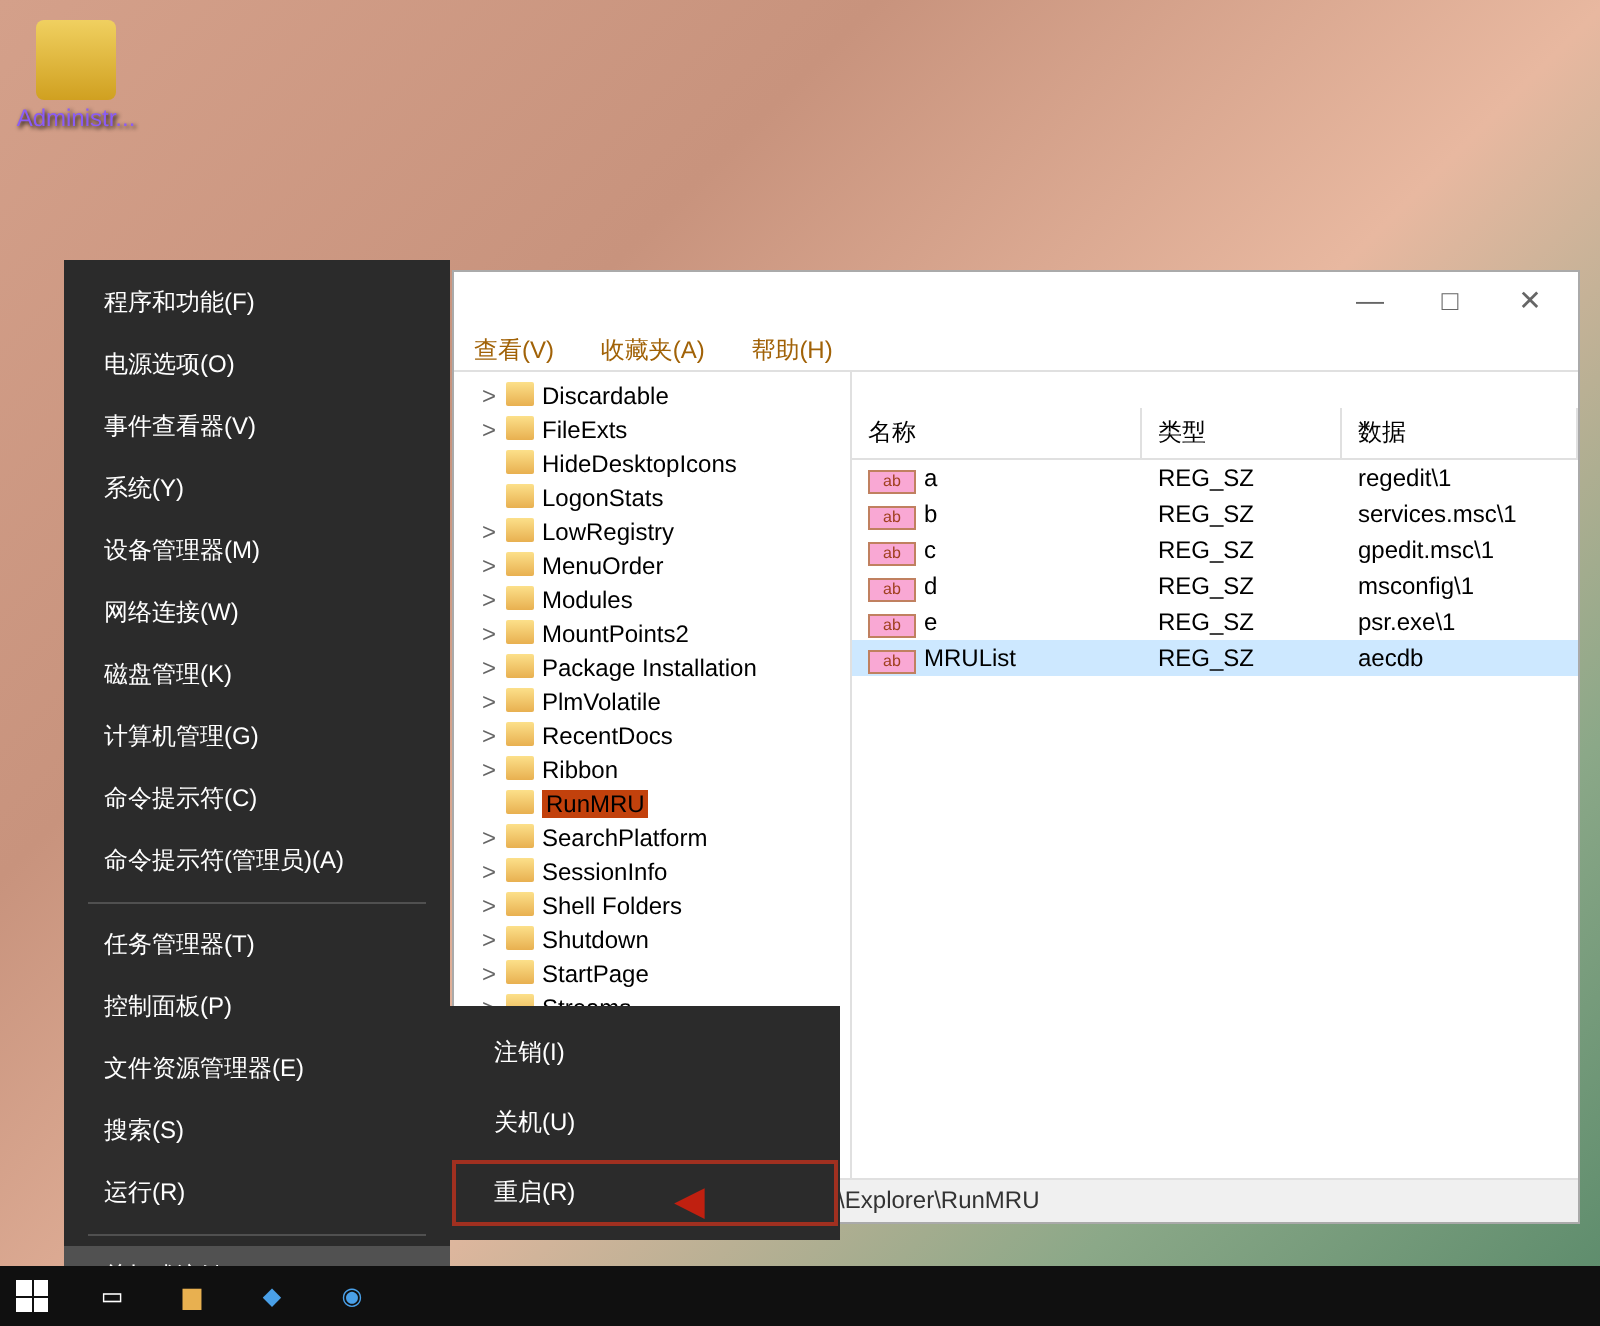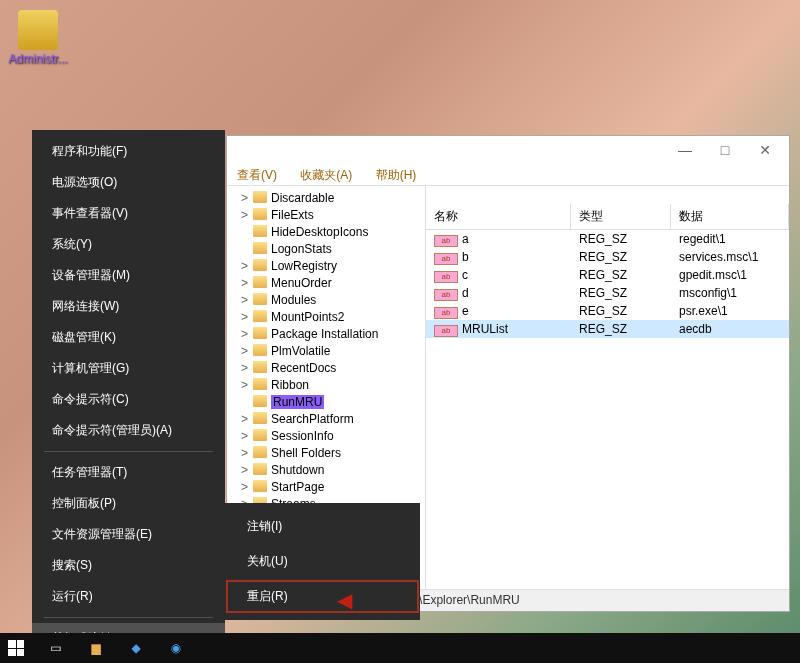--- a/index.html
+++ b/index.html
@@ -20,21 +20,21 @@
 .regedit{position:absolute;top:135px;left:226px;width:564px;height:477px;background:#fff;border:1px solid #aaa;z-index:2;display:flex;flex-direction:column}
 .titlebar{height:28px;display:flex;justify-content:flex-end;align-items:center;padding-right:4px}
 .titlebar span{width:40px;text-align:center;color:#666;font-size:14px}
 .menubar{height:22px;padding-left:0;color:#a16207;border-bottom:1px solid #e0e0e0}
 .menubar span{display:inline-block;padding:3px 10px}
 .panes{flex:1;display:flex;overflow:hidden}
 .tree{width:199px;border-right:1px solid #e0e0e0;overflow-x:auto;overflow-y:hidden;padding-top:4px;padding-left:8px;white-space:nowrap}
 .tree-row{height:17px;line-height:17px;padding-left:6px}
 .tree-row .ex{display:inline-block;width:12px;color:#666}
 .tree-row .folder{display:inline-block;width:14px;height:12px;background:linear-gradient(#fce08a,#e8b050);border-radius:1px;margin-right:4px;vertical-align:-1px}
-.tree-row.sel .name{background:#8b5cf6;padding:0 2px}
+.tree-row.sel .name{background:#c2410c;padding:0 2px}
 .list{flex:1;overflow:auto;position:relative}
 .list-head{display:flex;border-bottom:1px solid #e0e0e0;position:sticky;top:18px;background:#fff}
 .list-head div{padding:4px 8px;border-right:1px solid #e0e0e0}
 .list-row{display:flex;height:18px;line-height:18px}
 .list-row.sel{background:#cde8ff}
 .list-row div{padding:0 8px;overflow:hidden;white-space:nowrap}
 .col-name{width:145px}.col-type{width:100px}.col-data{flex:1}
 .ab-icon{display:inline-block;width:24px;height:12px;background:#f9a8d4;border:1px solid #c08060;color:#a04020;font-size:8px;line-height:10px;text-align:center;margin-right:4px;vertical-align:0px}
 .statusbar{height:22px;border-top:1px solid #e0e0e0;padding:3px 8px;color:#333;overflow:hidden;white-space:nowrap;background:#f0f0f0}
 .taskbar{position:absolute;bottom:0;left:0;right:0;height:30px;background:#101010;display:flex;align-items:center;padding-left:4px;gap:16px;z-index:10}

